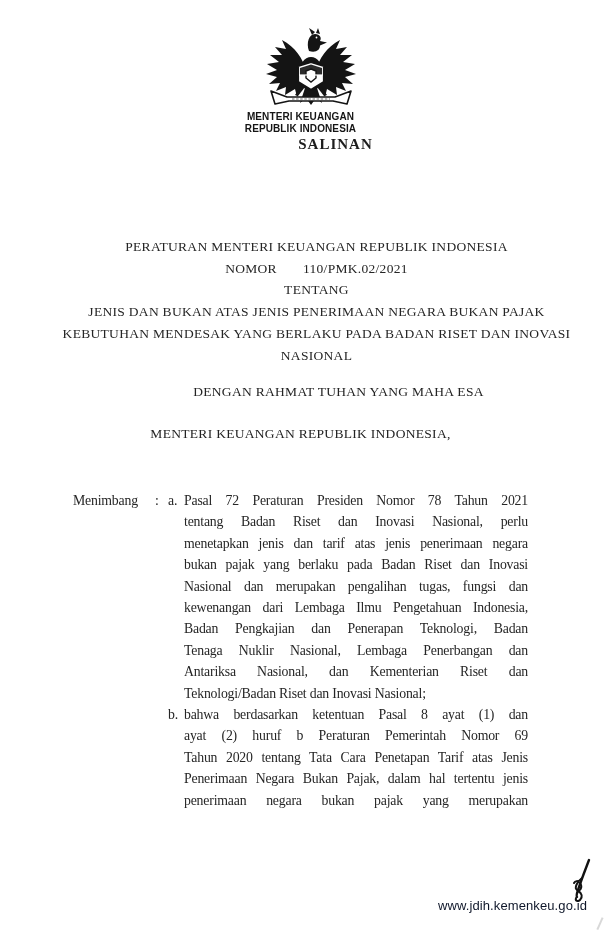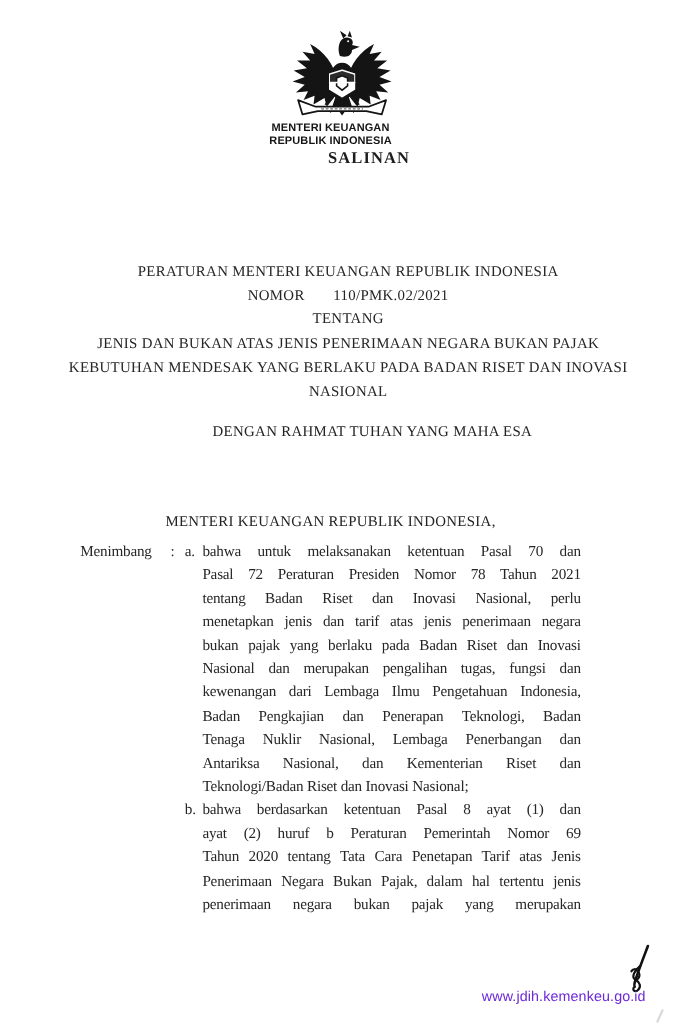--- a/index.html
+++ b/index.html
@@ -11,21 +11,21 @@
   .centered { position:absolute; left:0; width:601px; text-align:center; }
   .emblem { position:absolute; left:259px; top:27px; }
   .ministry {
     top:111px; font-family:"Liberation Sans","DejaVu Sans",sans-serif;
     font-weight:bold; font-size:10px; line-height:11.5px; letter-spacing:0.1px; color:#151515;text-align:center;
   }
   .salinan { top:136px; font-weight:bold; font-size:15px; letter-spacing:1px; color:#1d1d1d;padding-left:35px; }
   .title-block { top:236px; font-size:13.5px; line-height:21.7px; letter-spacing:0.3px; color:#252525;padding-left:16px; }
   .nomor-gap { display:inline-block; width:26px; }
   .invocation { top:384px; font-size:13.5px; letter-spacing:0.3px;margin-left:38px; }
-  .authority  { top:426px; font-size:13.5px; letter-spacing:0.3px;margin-top:40px; }
+  .authority  { top:426px; font-size:13.5px; letter-spacing:0.3px; }
   .menimbang {
     position:absolute; left:73px; top:490px; width:455px;
     font-size:13.8px; line-height:21.4px; letter-spacing:-0.2px; color:#262626;
   }
   .m-row { display:flex; align-items:flex-start; }
   .m-label { flex:none; width:82px; }
   .m-colon { flex:none; width:13px; }
   .m-items { flex:1; min-width:0; }
   .m-item { display:flex; align-items:flex-start; }
   .m-marker { flex:none; width:16px; }
@@ -99,21 +99,20 @@
   <div class="authority centered">MENTERI KEUANGAN REPUBLIK INDONESIA,</div>
 
   <div class="menimbang">
     <div class="m-row">
       <span class="m-label">Menimbang</span>
       <span class="m-colon">:</span>
       <div class="m-items">
           <div class="m-item">
             <span class="m-marker">a.</span>
             <div class="m-lines">
-              <div class="jline">bahwa untuk melaksanakan ketentuan Pasal 70 dan</div>
               <div class="jline">Pasal 72 Peraturan Presiden Nomor 78 Tahun 2021</div>
               <div class="jline">tentang Badan Riset dan Inovasi Nasional, perlu</div>
               <div class="jline">menetapkan jenis dan tarif atas jenis penerimaan negara</div>
               <div class="jline">bukan pajak yang berlaku pada Badan Riset dan Inovasi</div>
               <div class="jline">Nasional dan merupakan pengalihan tugas, fungsi dan</div>
               <div class="jline">kewenangan dari Lembaga Ilmu Pengetahuan Indonesia,</div>
               <div class="jline">Badan Pengkajian dan Penerapan Teknologi, Badan</div>
               <div class="jline">Tenaga Nuklir Nasional, Lembaga Penerbangan dan</div>
               <div class="jline">Antariksa Nasional, dan Kementerian Riset dan</div>
               <div class="jline last-left">Teknologi/Badan Riset dan Inovasi Nasional;</div>
@@ -134,17 +133,17 @@
   </div>
 
   <svg class="paraf" width="26" height="46" viewBox="0 0 26 46">
     <g fill="none" stroke="#121212" stroke-linecap="round" stroke-linejoin="round">
       <path d="M21,2 C18,10 14,20 10,32 C9,35 8,38 9,39" stroke-width="2.4"></path>
       <path d="M14,20 C9,24 6,30 9,32 C12,34 15,29 12,25 C10,22 7,23 6,25" stroke-width="2"></path>
       <path d="M10,33 C14,35 15,39 12,42 C10,44 7,43 8,40" stroke-width="2"></path>
     </g>
   </svg>
 
-  <a href="#" class="jdih-link" style="color: #6d28d9;">www.jdih.kemenkeu.go.id</a>
+  <a href="#" class="jdih-link" style="color: #0f172a;">www.jdih.kemenkeu.go.id</a>
 
   <div class="corner-mark"></div>
 
 </div>
 
 </body></html>

